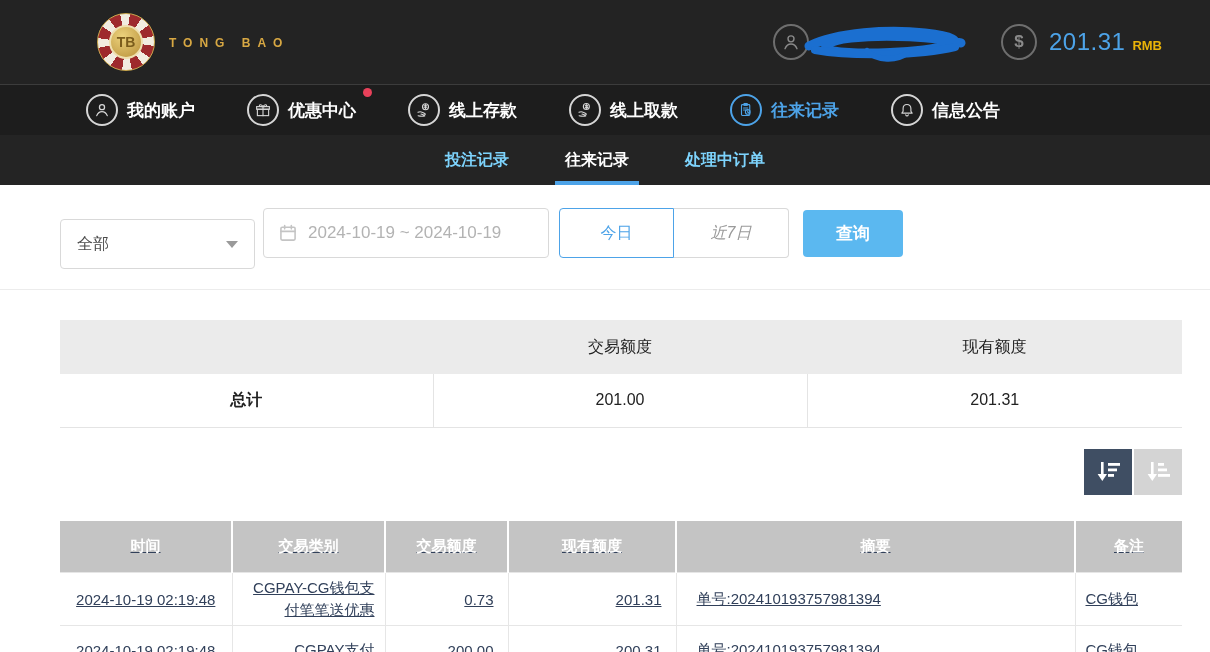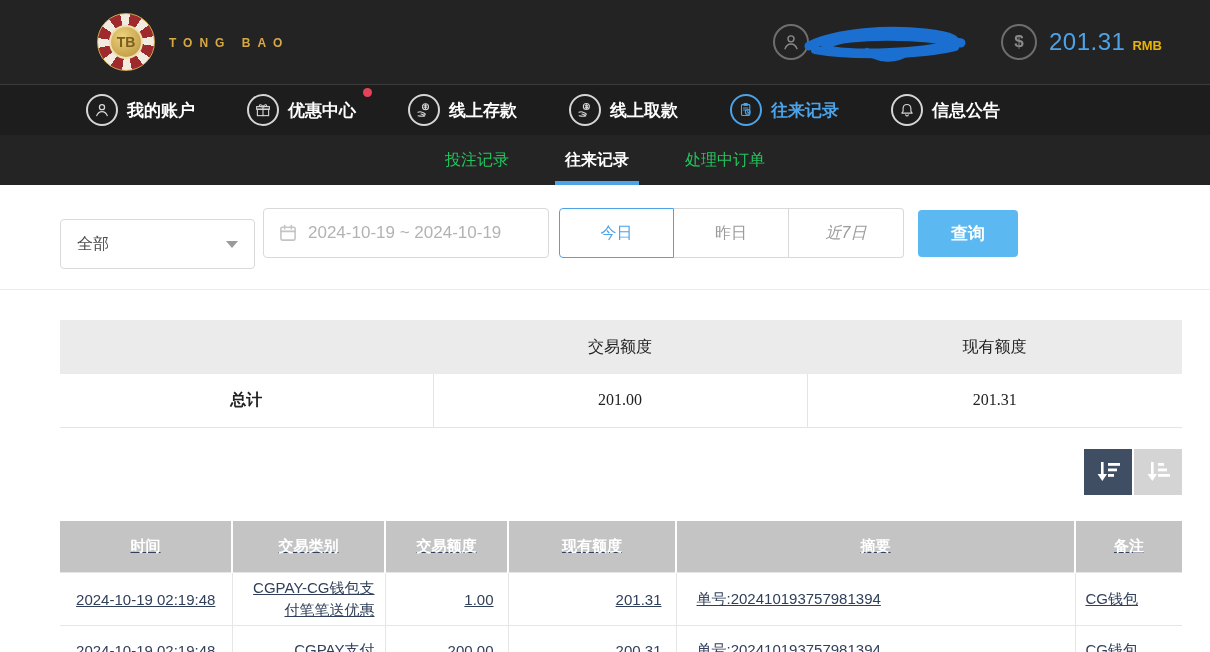--- a/index.html
+++ b/index.html
@@ -41,22 +41,22 @@
     font-size:17px; font-weight:bold; cursor:pointer; position:relative; }
   .nav-icon { width:32px; height:32px; border-radius:50%; border:2px solid #d6d6d6;
     display:flex; align-items:center; justify-content:center; color:#d6d6d6; flex:none; }
   .nav-item.active { color:#4da3e8; }
   .nav-item.active .nav-icon { border-color:#4da3e8; color:#4da3e8; }
   .badge-dot { position:absolute; top:-6px; right:-16px; width:9px; height:9px;
     border-radius:50%; background:#e8415a; }
 
   
   .subtabs { height:50px; background:#242424; display:flex; justify-content:center; gap:44px; }
-  .subtab { color:#22c55e; font-size:16px; display:flex; align-items:center;
-    position:relative; padding:0 6px; cursor:pointer; }
+  .subtab { color:#7dd3fc; font-size:16px; display:flex; align-items:center;
+    position:relative; padding:0 6px; cursor:pointer;font-weight:bold; }
   .subtab.active { color:#fff; font-weight:bold; }
   .subtab.active::after { content:""; position:absolute; left:-4px; right:-4px; bottom:0;
     height:4px; background:#4da3e8; }
 
   
   .filter-section { padding:12px 28px 20px 60px; border-bottom:1px solid #ececec; }
   .filter-row { display:flex; align-items:center; }
   .select-box { width:195px; height:50px; border:1px solid #d9d9d9; border-radius:4px;
     display:flex; align-items:center; justify-content:space-between; padding:0 16px;
     font-size:16px; color:#4a4a4a; cursor:pointer; background:#fff;margin-top:22px; }
@@ -75,21 +75,21 @@
   .range-btn.active { border:1px solid #4da3e8; color:#4da3e8; }
   .query-btn { width:100px; height:47px; background:#5bb8f0; color:#fff; font-size:17px;
     font-weight:bold; border:none; border-radius:4px; margin-left:14px; cursor:pointer; }
 
   .content { padding:0 28px 0 60px; }
 
   
   table { border-collapse:collapse; }
   .summary-table { width:1122px; margin-top:30px; font-size:16px; color:#222; }
   .summary-table th { height:54px; background:#ebebeb; font-weight:normal; text-align:center; }
-  .summary-table td { height:53px; text-align:center; border-bottom:1px solid #e4e4e4;font-family:Liberation Serif, serif; }
+  .summary-table td { height:53px; text-align:center; border-bottom:1px solid #e4e4e4; }
   .summary-table td + td { border-left:1px solid #e4e4e4; }
   .summary-total { font-weight:bold; }
 
   
   .sort-row { display:flex; justify-content:flex-end; margin-top:21px; gap:2px; }
   .sort-btn { width:48px; height:46px; display:flex; align-items:center; justify-content:center;
     cursor:pointer; border:none; padding:0; }
   .sort-btn.desc { background:#3f4e63; }
   .sort-btn.asc { background:#d4d4d4; }
 
@@ -228,21 +228,20 @@
     </div>
     <div class="date-box">
       <svg width="20" height="20" viewBox="0 0 24 24" fill="none" stroke="#c4c4c4" stroke-width="1.9" stroke-linecap="round">
         <rect x="3.5" y="5" width="17" height="15.5" rx="1.5"></rect>
           <path d="M3.5 10h17M8 3v4M16 3v4"></path>
       </svg>
       <span>2024-10-19 ~ 2024-10-19</span>
     </div>
     <div class="range-group">
       <button class="range-btn active">今日</button>
-      <button class="range-btn">昨日</button>
       <button class="range-btn">近7日</button>
     </div>
     <button class="query-btn">查询</button>
   </div>
 </div>
 
 <div class="content">
 
   <table class="summary-table">
     <colgroup>
@@ -303,21 +302,21 @@
         <th>交易额度</th>
         <th>现有额度</th>
         <th>摘要</th>
         <th>备注</th>
       </tr>
     </thead>
     <tbody>
       <tr>
         <td class="col-time">2024-10-19 02:19:48</td>
         <td class="col-type">CGPAY-CG钱包支付笔笔送优惠</td>
-        <td class="col-amount">1.00</td>
+        <td class="col-amount">0.73</td>
         <td class="col-balance">201.31</td>
         <td class="col-summary">单号:202410193757981394</td>
         <td class="col-remark">CG钱包</td>
       </tr>
       <tr>
         <td class="col-time">2024-10-19 02:19:48</td>
         <td class="col-type">CGPAY支付</td>
         <td class="col-amount">200.00</td>
         <td class="col-balance">200.31</td>
         <td class="col-summary">单号:202410193757981394</td>

